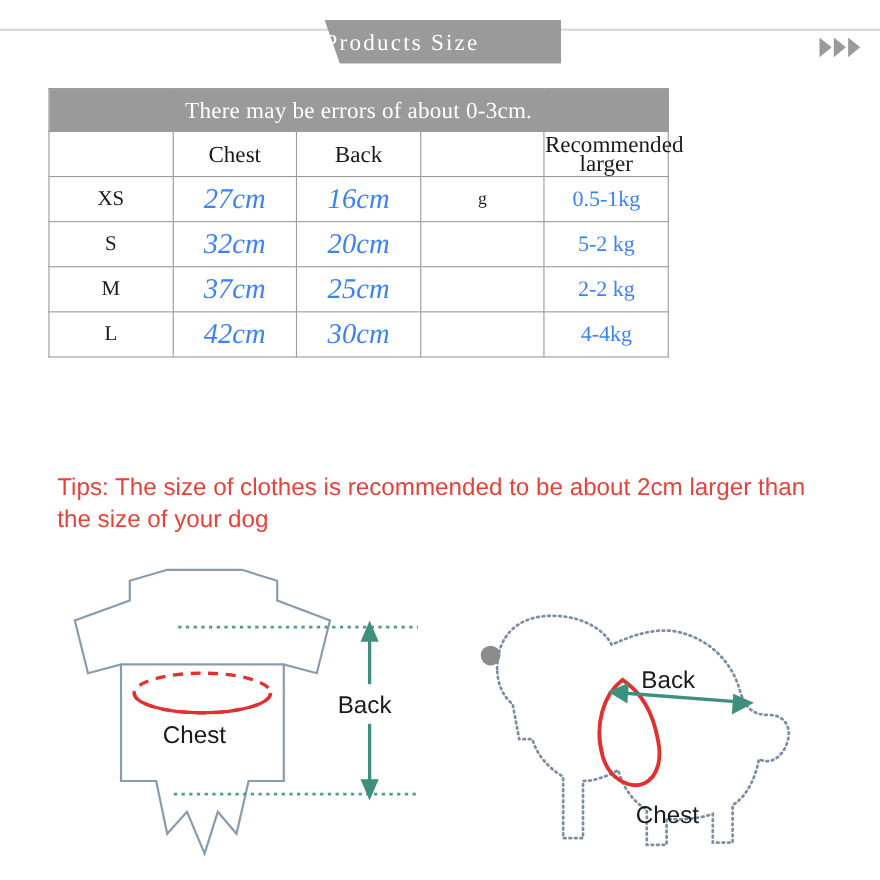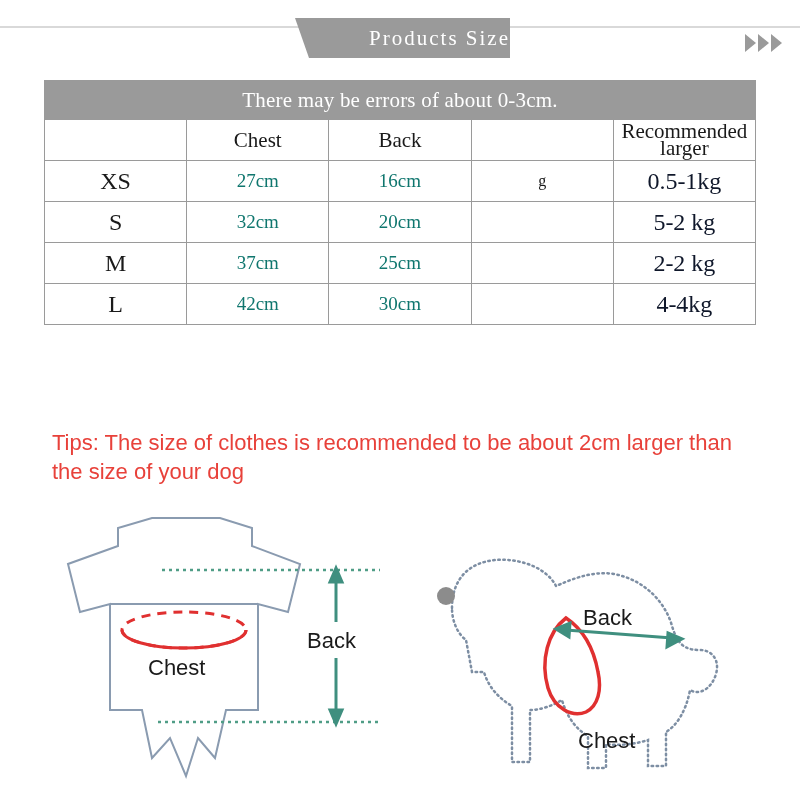--- a/index.html
+++ b/index.html
@@ -40,21 +40,21 @@
     background: #9a9a9a;
     clip-path: polygon(0 0, 100% 0, 100% 100%, 14px 100%);
   }
   .header-title {
     position: absolute;
     left: 295px;
     top: 0;
     width: 215px;
     height: 40px;
     line-height: 40px;
-    text-align: right;
+    text-align: left;
     color: #ffffff;
     font-size: 21px;
     letter-spacing: 2px;
     font-family: "Liberation Serif", serif;
   }
   .header-arrows {
     position: absolute;
     right: 18px;
     top: 16px;
     display: flex;
@@ -67,21 +67,21 @@
     border-top: 9px solid transparent;
     border-bottom: 9px solid transparent;
     border-left: 11px solid #9a9a9a;
   }
 
   
   .size-table {
     position: absolute;
     left: 44px;
     top: 80px;
-    width: 712px;
+    width: 564px;
     border-collapse: collapse;
     table-layout: fixed;
   }
   .size-table td, .size-table th {
     border: 1px solid #9a9a9a;
     text-align: center;
     padding: 0;
     font-family: "Liberation Serif", serif;
   }
   .tbl-title {
@@ -100,34 +100,35 @@
   }
   .hdr-rec {
     font-size: 15px;
     line-height: 17px;
     font-family: "Liberation Sans", sans-serif;
   }
   .data-row td {
     height: 40px;
   }
   .c-size {
-    font-size: 24px;
+    font-size: 19px;
     color: #1a1a1a;
   }
   .c-val {
-    font-size: 19px;
-    color: #0f766e;
+    font-size: 26px;
+    color: #3b82f6;
+    font-style: italic;
   }
   .c-g {
     font-size: 16px;
     color: #1a1a1a;
   }
   .c-weight {
-    font-size: 24px;
-    color: #0f172a;
+    font-size: 20px;
+    color: #3b82f6;
     font-family: "Liberation Sans", sans-serif;
     margin-left: 12px;
   }
 
   
   .tips {
     position: absolute;
     left: 52px;
     top: 428px;
     width: 700px;

